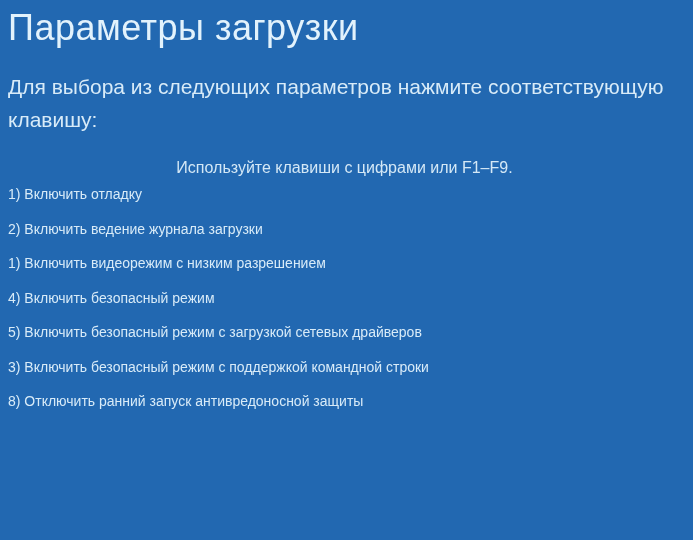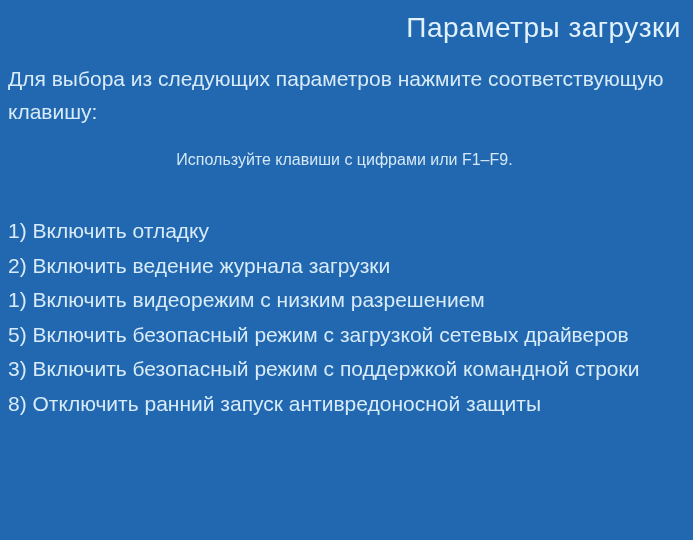--- a/index.html
+++ b/index.html
@@ -17,45 +17,43 @@
   }
   .screen {
     width: 693px;
     height: 540px;
     padding: 0 12px 0 8px;
     box-sizing: border-box;
   }
   .title {
     margin: 0;
     padding-top: 2px;
-    font-size: 28px;
+    font-size: 36px;
     font-weight: 300;
     line-height: 52px;
     color: #e2f2fc;
     letter-spacing: 0.5px;
-    text-align: right;
   }
   .subtitle {
-    margin-top: 8px;
+    margin-top: 16px;
     max-width: 662px;
     font-size: 21px;
     font-weight: 300;
     line-height: 33px;
     color: #d8ebf8;
   }
   .hint {
     margin-top: 23px;
     font-size: 16px;
     font-weight: 300;
     color: #d4e8f6;
     text-align: center;
   }
   .options {
-    margin-top: 45px;
-    font-size: 21px;
+    font-size: 14px;
     font-weight: 300;
     padding-left: 0;
   }
   .option {
     line-height: 34.5px;
     white-space: nowrap;
     color: #d8ebf8;
     cursor: default;
   }
 </style>
@@ -66,17 +64,18 @@
   <h1 class="title">Параметры загрузки</h1>
 
   <div class="subtitle">Для выбора из следующих параметров нажмите соответствующую клавишу:</div>
 
   <div class="hint">Используйте клавиши с цифрами или F1–F9.</div>
 
   <div class="options">
     <div class="option">1) Включить отладку</div>
     <div class="option">2) Включить ведение журнала загрузки</div>
     <div class="option">1) Включить видеорежим с низким разрешением</div>
+    <div class="option">4) Включить безопасный режим</div>
     <div class="option">5) Включить безопасный режим с загрузкой сетевых драйверов</div>
     <div class="option">3) Включить безопасный режим с поддержкой командной строки</div>
     <div class="option">8) Отключить ранний запуск антивредоносной защиты</div>
   </div>
 </div>
 
 </body></html>

